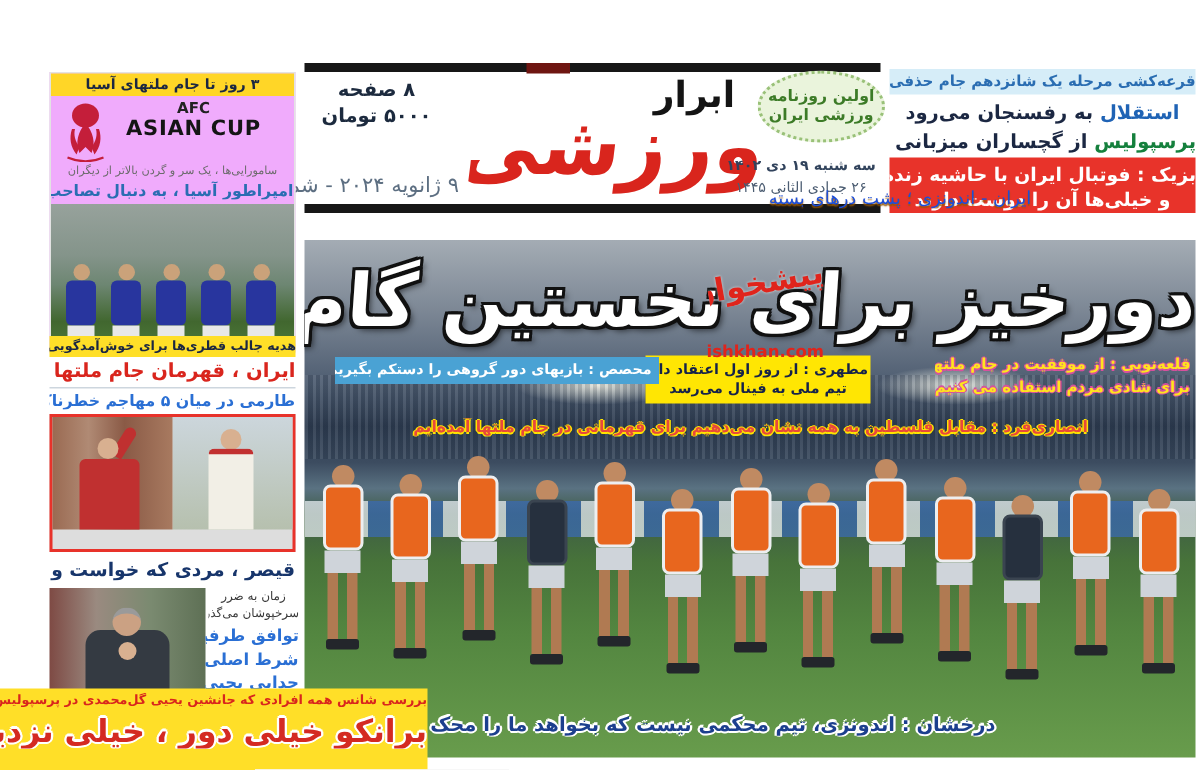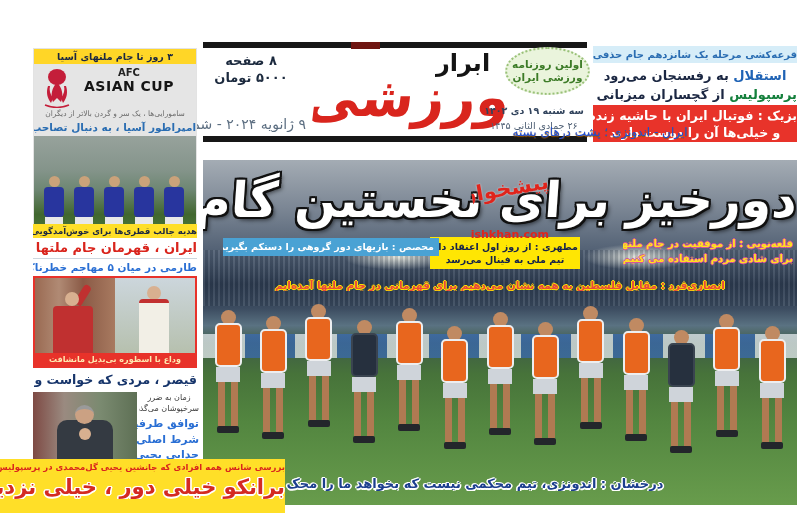--- a/index.html
+++ b/index.html
@@ -30,21 +30,21 @@
   .tr-box1 { left:593px; top:46px; width:204px; height:17px; background:#d6edf8;
              color:#2a6db2; font-size:10px; font-weight:bold; line-height:17px; }
   .tr-lines { left:593px; top:66px; width:204px; font-size:13px; font-weight:bold;
               color:#1b2742; line-height:19px; }
   .tr-lines .blue { color:#1f63b5; }
   .tr-lines .red  { color:#15803d; }
   .tr-red { left:593px; top:105px; width:204px; height:37px; background:#e8332a;
             color:#fff; font-size:12.5px; font-weight:bold; line-height:17px; padding-top:2px; }
 
   
-  .afc { left:33px; top:48px; width:164px; border:1px solid #e3e3e3; background:#e5e5e5; }
+  .afc { left:33px; top:48px; width:164px; border:1px solid #e3e3e3; background:#f0abfc; }
   .afc-strip { height:15px; background:#ffd627; color:#1b2742; font-size:9.5px;
                font-weight:bold; line-height:15px; }
   .afc-mid { position:relative; height:42px; }
   .afc-logo { position:absolute; left:8px; top:1px; width:30px; height:40px; }
   .afc-t1 { font-size:10px; font-weight:bold; color:#222; margin-top:3px; padding-left:28px;text-align:center; }
   .afc-t2 { font-size:14px; font-weight:900; color:#151515; letter-spacing:.5px; padding-left:28px; }
   .afc-sub { font-size:7.5px; color:#6b6b6b; }
   .afc-head { font-size:10.5px; font-weight:bold; color:#2a6db2; margin:3px 0 3px; }
   .afc-photo { position:relative; height:98px; overflow:hidden;
     background:linear-gradient(180deg,#97a29c 0%,#84948a 35%,#6d8672 55%,#41672f 80%,#4e7a3a 100%); }
@@ -234,21 +234,20 @@
       <div class="beck-l">
         <i class="abs fig-h" style="left:32px;top:8px"></i>
         <i class="abs fig-b" style="left:24px;top:21px;width:30px;height:54px;background:#f2efe6;border-top:4px solid #c23030"></i>
       </div>
       <div class="beck-r">
         <i class="abs fig-b" style="left:44px;top:6px;width:8px;height:22px;background:#c03030;transform:rotate(32deg)"></i>
         <i class="abs fig-h" style="left:30px;top:14px"></i>
         <i class="abs fig-b" style="left:18px;top:28px;width:40px;height:47px;background:#c03030"></i>
       </div>
     </div>
-    <div class="beck-strip c nw">وداع با اسطوره بی‌بدیل مانشافت</div>
   </div>
   <div class="abs kaiser c nw">قیصر ، مردی که خواست و توانست</div>
 
   <div class="abs branko-photo">
     <i class="abs bp-body"></i>
       <i class="abs bp-head"></i>
       <i class="abs bp-hands"></i>
   </div>
   <div class="abs yahya-small c">
     <div class="nw">زمان به ضرر</div>

